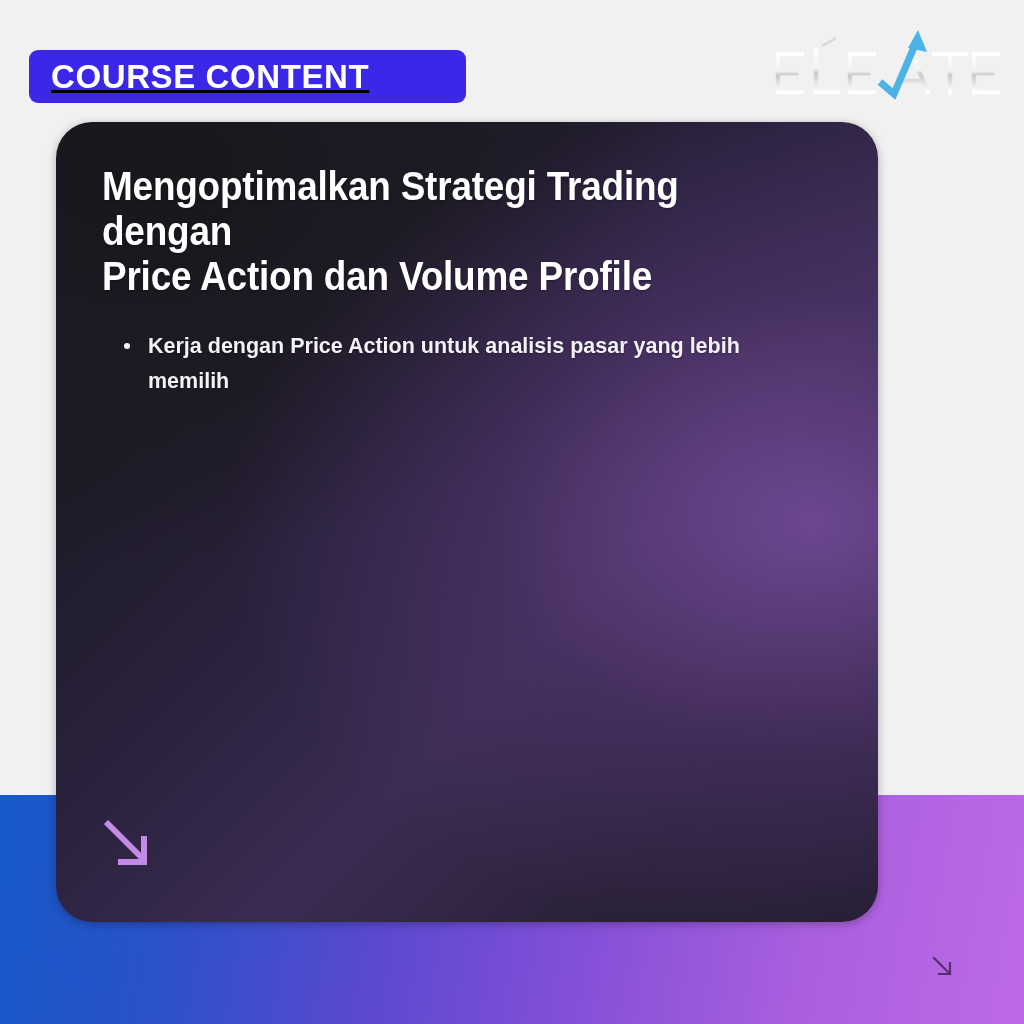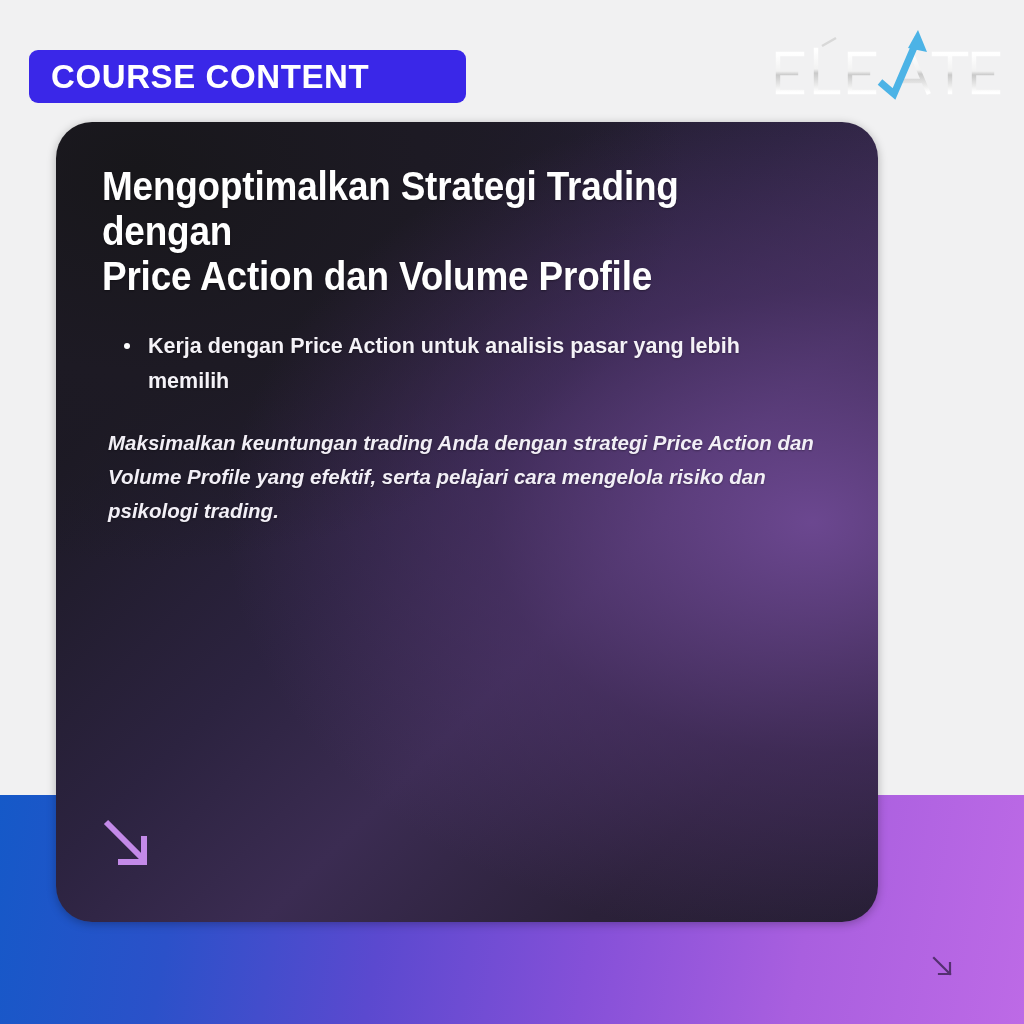--- a/index.html
+++ b/index.html
@@ -34,20 +34,21 @@
 
   
   .badge {
     position:absolute;
     left:29px; top:50px;
     width:437px; height:53px;
     background:#3a27e8;
     border-radius:9px;
     display:flex; align-items:center;
     padding-left:22px;
+    text-decoration:underline;
   }
   .badge-label {
     color:#ffffff;
     font-size:33px;
     font-weight:bold;
     letter-spacing:.6px;
     font-family:"Liberation Sans", sans-serif;
     white-space:nowrap;
   }
 
@@ -187,21 +188,20 @@
   <div class="card">
     <div class="card-inner">
 
       <h1 class="card-title">Mengoptimalkan Strategi Trading dengan
 Price Action dan Volume Profile</h1>
 
       <ul class="bullets">
         <li class="bullet-item">Kerja dengan Price Action untuk analisis pasar yang lebih memilih</li>
       </ul>
 
-      <p class="summary">Maksimalkan keuntungan trading Anda dengan strategi Price Action dan Volume Profile yang efektif, serta pelajari cara mengelola risiko dan psikologi trading.</p>
 
       <svg class="card-arrow" viewBox="0 0 58 58">
         <path d="M6 6 L44 44" stroke="#c38ae8" stroke-width="6" fill="none" stroke-linecap="butt"></path>
         <path d="M44 20 L44 46 L18 46" stroke="#c38ae8" stroke-width="6" fill="none" stroke-linecap="butt" stroke-linejoin="miter"></path>
       </svg>
 
     </div>
   </div>
 
 </div>

